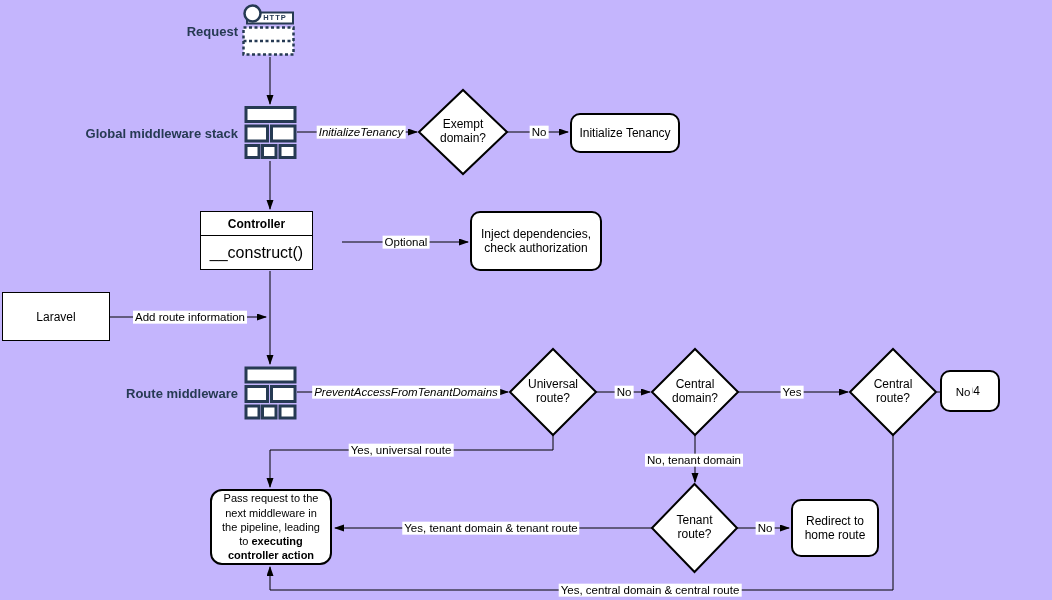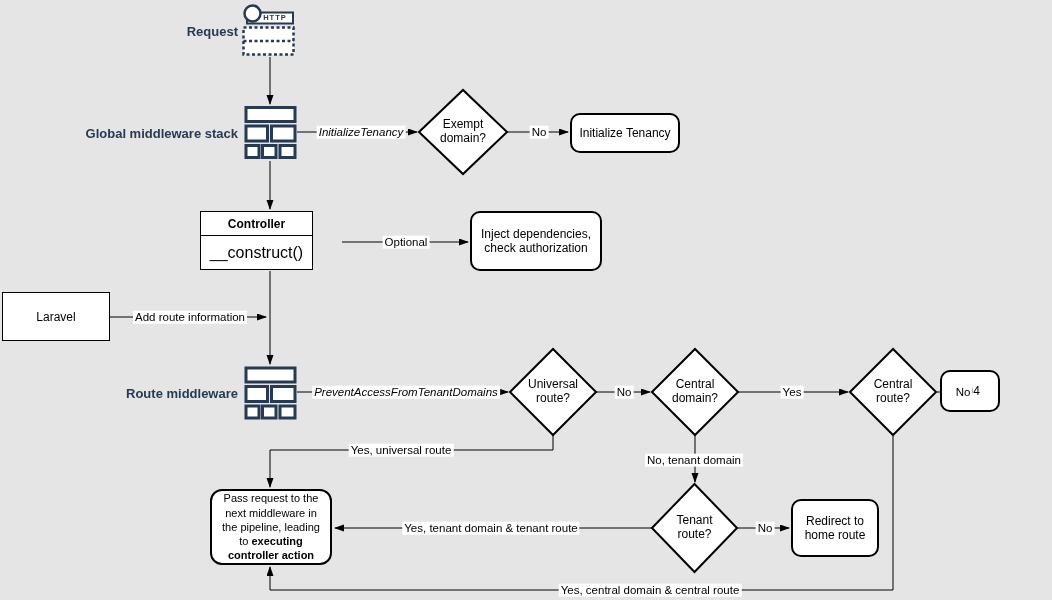--- a/index.html
+++ b/index.html
@@ -1,17 +1,17 @@
 <!DOCTYPE html>
 <html><head>
 <meta charset="utf-8">
 <style>
   html,body { margin:0; padding:0; background:#fff; }
   #canvas {
-    position:relative; width:1052px; height:600px; background:#e5e5e5;
+    position:relative; width:1052px; height:600px; background:#c4b5fd;
     font-family:"Liberation Sans", sans-serif; color:#000; overflow:hidden;
   }
   .abs { position:absolute; }
   svg { display:block; }
 
   
   .side-label {
     position:absolute; left:0; width:238px; text-align:right;
     font-size:13px; font-weight:bold; color:#263a53; white-space:nowrap;
   }

